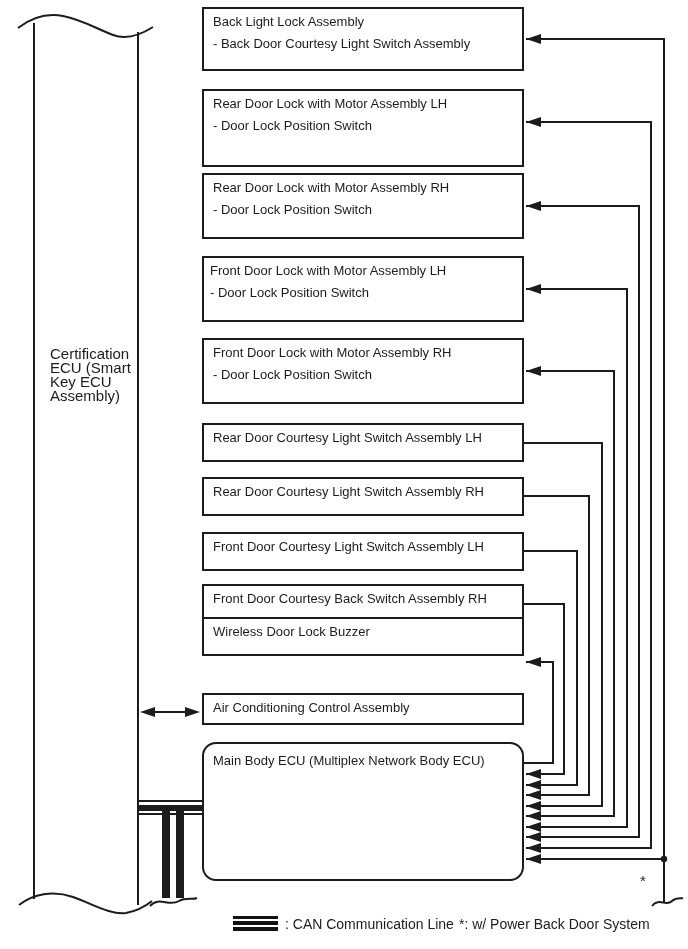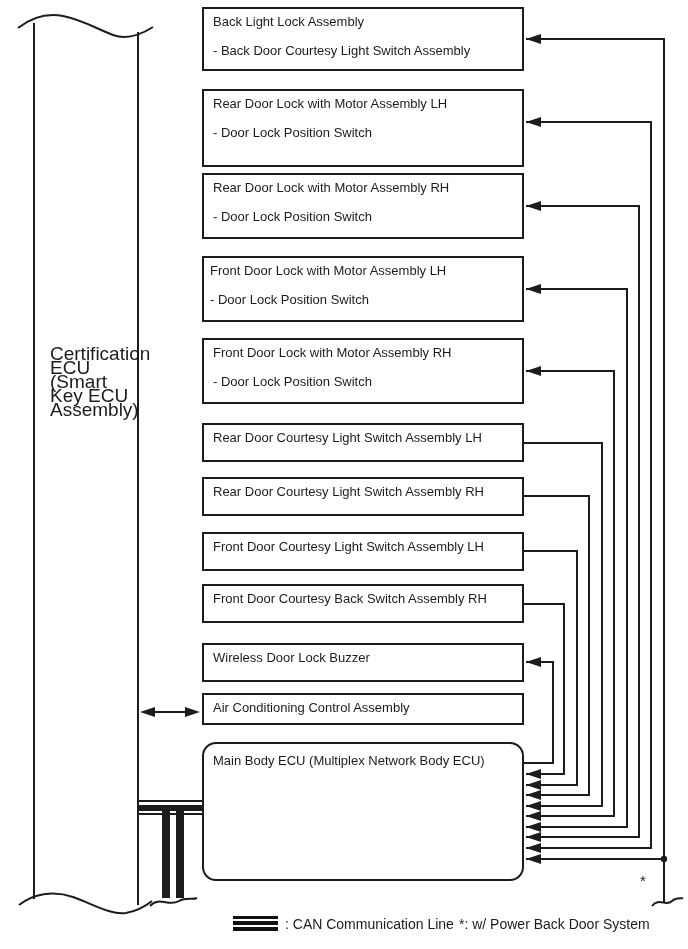--- a/index.html
+++ b/index.html
@@ -6,26 +6,26 @@
   #canvas{
     position:relative;width:688px;height:949px;background:#ffffff;overflow:hidden;
     font-family:"Liberation Sans", sans-serif;color:#1c1c1c;
   }
   svg.wiring{position:absolute;left:0;top:0;width:688px;height:949px;}
   .comp-box{
     position:absolute;left:202px;width:322px;box-sizing:border-box;
     border:2px solid #1c1c1c;background:#ffffff;
     padding:6px 6px 0 9px;font-size:13px;line-height:14px;
   }
-  .comp-box .l2{display:block;margin-top:15px;}
+  .comp-box .l2{display:block;margin-top:8px;}
   .comp-box .l1{display:block;}
   .rounded{border-radius:14px;padding-top:10px;}
   #ecu-label{
     position:absolute;left:50px;top:347px;width:94px;
-    font-size:19px;line-height:14px;
+    font-size:15px;line-height:14px;
   }
   #pbd-marker{
     position:absolute;left:640px;top:873px;font-size:15px;line-height:15px;
   }
   #legend{position:absolute;left:0;top:912px;width:688px;height:30px;}
   #can-symbol{position:absolute;left:233px;top:4px;width:45px;height:16px;}
   #can-symbol .stripe{background:#111;width:45px;}
   #can-symbol .s1{height:3px;margin-bottom:2px;}
   #can-symbol .s2{height:4px;margin-bottom:2px;}
   #can-symbol .s3{height:4px;}
@@ -118,21 +118,21 @@
   </div>
   <div class="comp-box" style="top:477px;height:39px;">
     <span class="l1">Rear Door Courtesy Light Switch Assembly RH</span>
   </div>
   <div class="comp-box" style="top:532px;height:39px;">
     <span class="l1">Front Door Courtesy Light Switch Assembly LH</span>
   </div>
   <div class="comp-box" style="top:584px;height:39px;">
     <span class="l1">Front Door Courtesy Back Switch Assembly RH</span>
   </div>
-  <div class="comp-box" style="top:643px;height:39px;">
+  <div class="comp-box" style="top:617px;height:39px;">
     <span class="l1">Wireless Door Lock Buzzer</span>
   </div>
   <div class="comp-box" style="top:693px;height:32px;">
     <span class="l1">Air Conditioning Control Assembly</span>
   </div>
   <div class="comp-box rounded" style="top:742px;height:139px;">
     <span class="l1">Main Body ECU (Multiplex Network Body ECU)</span>
   </div>
 
   <div id="ecu-label">Certification ECU (Smart Key ECU Assembly)</div>

